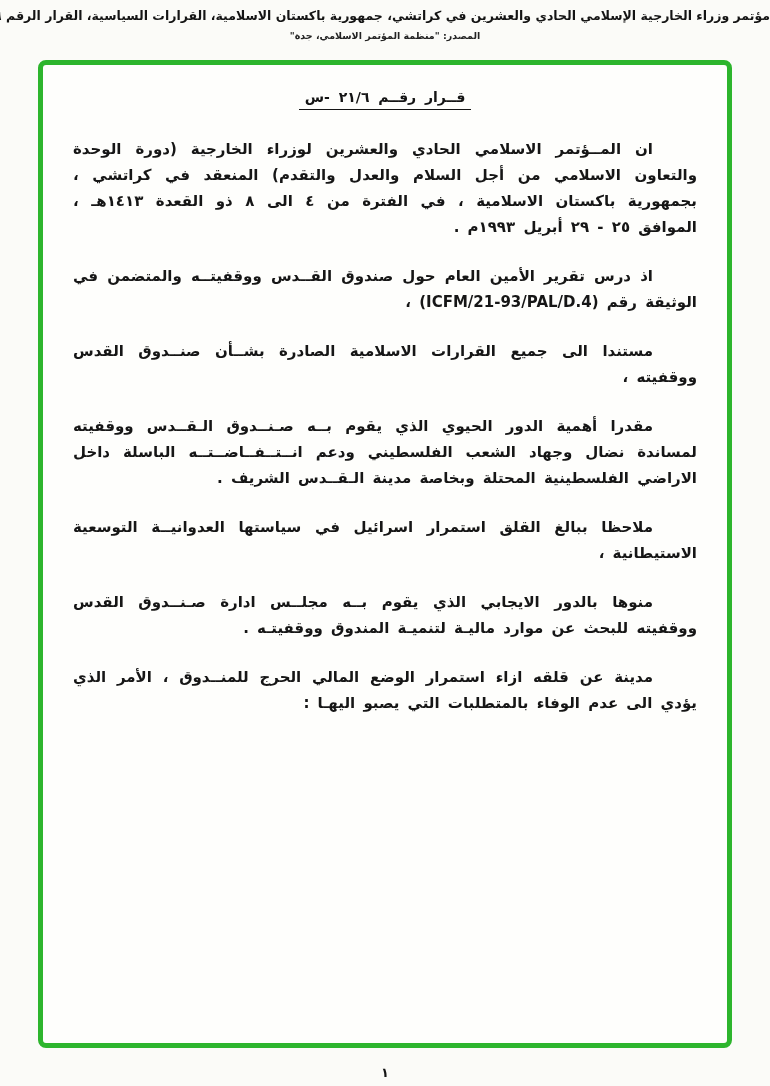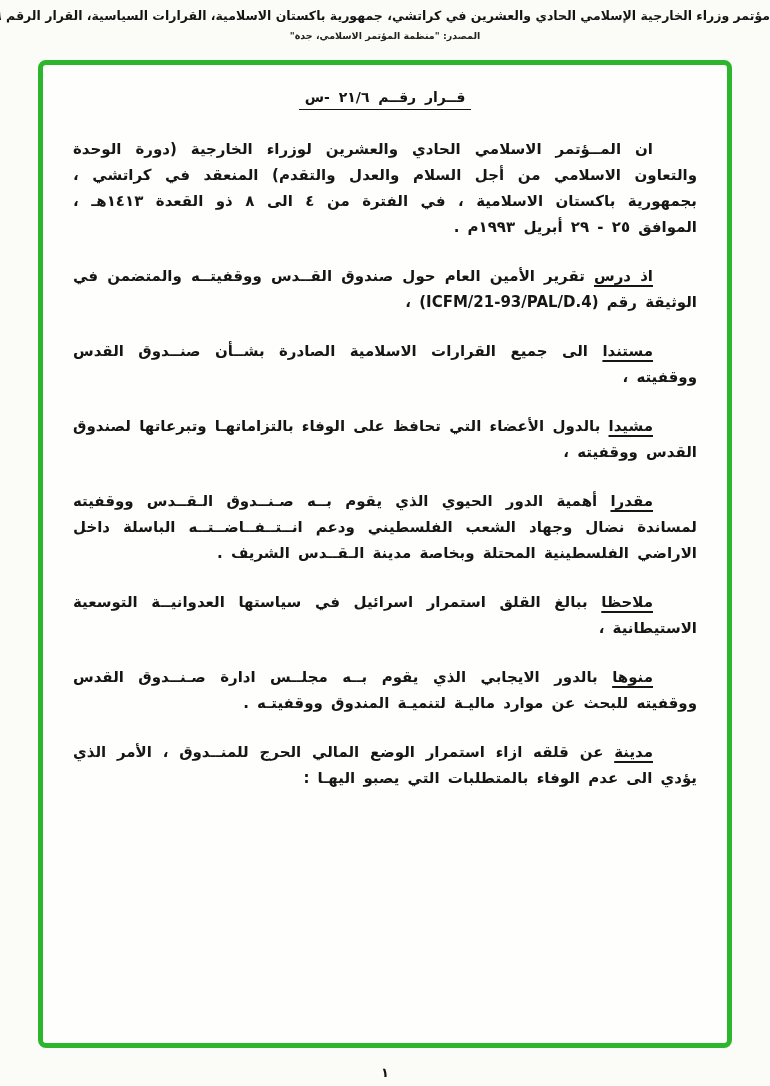--- a/index.html
+++ b/index.html
@@ -61,21 +61,20 @@
     line-height: 26px;
     text-align: justify;
     text-indent: 44px;
     word-spacing: 3px;
     margin-bottom: 20px;
     color: #161616;
     margin-top: 23px;
   }
   .para:last-child { margin-bottom: 0; }
   .lead {
-    text-decoration: underline;
     text-underline-offset: 4px;
     text-decoration-thickness: 1.5px;
   }
   .page-number {
     position: absolute;
     bottom: 6px;
     left: 0;
     right: 0;
     text-align: center;
     font-size: 13px;
@@ -99,21 +98,20 @@
 
   <section class="body-text">
     <p class="para"><span>ان المــؤتمر الاسلامي الحادي والعشرين لوزراء الخارجية (دورة الوحدة والتعاون الاسلامي من أجل السلام والعدل والتقدم) المنعقد في كراتشي ، بجمهورية باكستان الاسلامية ، في الفترة من ٤ الى ٨ ذو القعدة ١٤١٣هـ ، الموافق ٢٥ - ٢٩ أبريل ١٩٩٣م .</span></p>
 
     <p class="para"><span class="lead">اذ درس</span> <span>تقرير الأمين العام حول صندوق القــدس ووقفيتــه والمتضمن في الوثيقة رقم ‎(ICFM/21-93/PAL/D.4)‎ ،</span></p>
 
 
     <p class="para"><span class="lead">مستندا</span> <span>الى جميع القرارات الاسلامية الصادرة بشــأن صنــدوق القدس ووقفيته ،</span></p>
 
 
-    <p class="para"><span class="lead">مشيدا</span> <span>بالدول الأعضاء التي تحافظ على الوفاء بالتزاماتهـا وتبرعاتها لصندوق القدس ووقفيته ،</span></p>
 
     <p class="para"><span class="lead">مقدرا</span> <span>أهمية الدور الحيوي الذي يقوم بــه صـنــدوق الـقــدس ووقفيته لمساندة نضال وجهاد الشعب الفلسطيني ودعم انــتــفــاضــتــه الباسلة داخل الاراضي الفلسطينية المحتلة وبخاصة مدينة الـقــدس الشريف .</span></p>
 
     <p class="para"><span class="lead">ملاحظا</span> <span>ببالغ القلق استمرار اسرائيل في سياستها العدوانيــة التوسعية الاستيطانية ،</span></p>
 
     <p class="para"><span class="lead">منوها</span> <span>بالدور الايجابي الذي يقوم بــه مجلــس ادارة صـنــدوق القدس ووقفيته للبحث عن موارد ماليـة لتنميـة المندوق ووقفيتـه .</span></p>
 
     <p class="para"><span class="lead">مدينة</span> <span>عن قلقه ازاء استمرار الوضع المالي الحرج للمنــدوق ، الأمر الذي يؤدي الى عدم الوفاء بالمتطلبات التي يصبو اليهـا :</span></p>
   </section>
 </main>

